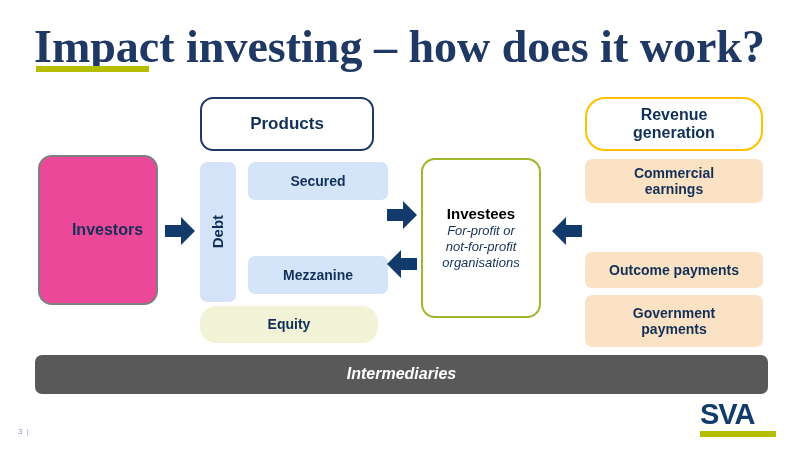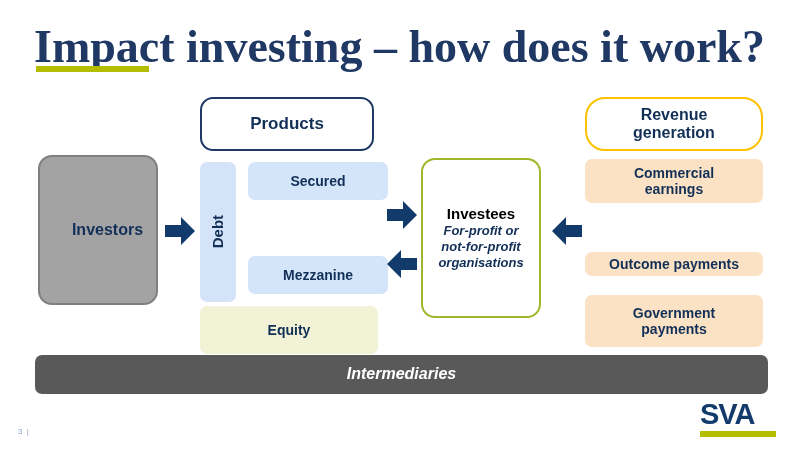--- a/index.html
+++ b/index.html
@@ -54,21 +54,21 @@
   }
 
   
   .investors {
     left: 38px;
     top: 155px;
     width: 120px;
     height: 150px;
     border: 2px solid #7F7F7F;
     border-radius: 14px;
-    background: #a3a3a3;
+    background: #ec4899;
     font-size: 16px;
     padding-left: 19px;
   }
 
   
   .products {
     left: 200px;
     top: 97px;
     width: 174px;
     height: 54px;
@@ -105,23 +105,23 @@
   }
   .prod-1 { top: 162px; }
   .prod-2 { top: 209px; }
   .prod-3 { top: 256px; }
 
   
   .equity {
     left: 200px;
     top: 306px;
     width: 178px;
-    height: 48px;
+    height: 37px;
     background: #F1F2D6;
-    border-radius: 7px;
+    border-radius: 16px;
     font-size: 14px;
   }
 
   
   .investees {
     left: 421px;
     top: 158px;
     width: 120px;
     height: 160px;
     border: 2px solid #A2B52B;
@@ -132,21 +132,21 @@
   }
   .investees-title {
     font-size: 15px;
     font-weight: bold;
     color: #000000;
     line-height: 1.2;
   }
   .investees-sub {
     font-size: 13px;
     font-style: italic;
-    font-weight: bold;
+    font-weight: normal;
     color: #123057;
     line-height: 1.25;
     padding: 0 4px;
   }
 
   
   .revenue {
     left: 585px;
     top: 97px;
     width: 178px;
@@ -160,21 +160,21 @@
   
   .rev-item {
     left: 585px;
     width: 178px;
     background: #FBE2C4;
     border-radius: 7px;
     font-size: 14px;
   }
   .rev-1 { top: 159px; height: 44px; }
   .rev-2 { top: 209px; height: 36px; }
-  .rev-3 { top: 252px; height: 24px; }
+  .rev-3 { top: 252px; height: 36px; }
   .rev-4 { top: 295px; height: 52px; }
 
   
   .intermediaries {
     left: 35px;
     top: 355px;
     width: 733px;
     height: 39px;
     background: #595959;
     border-radius: 7px;

